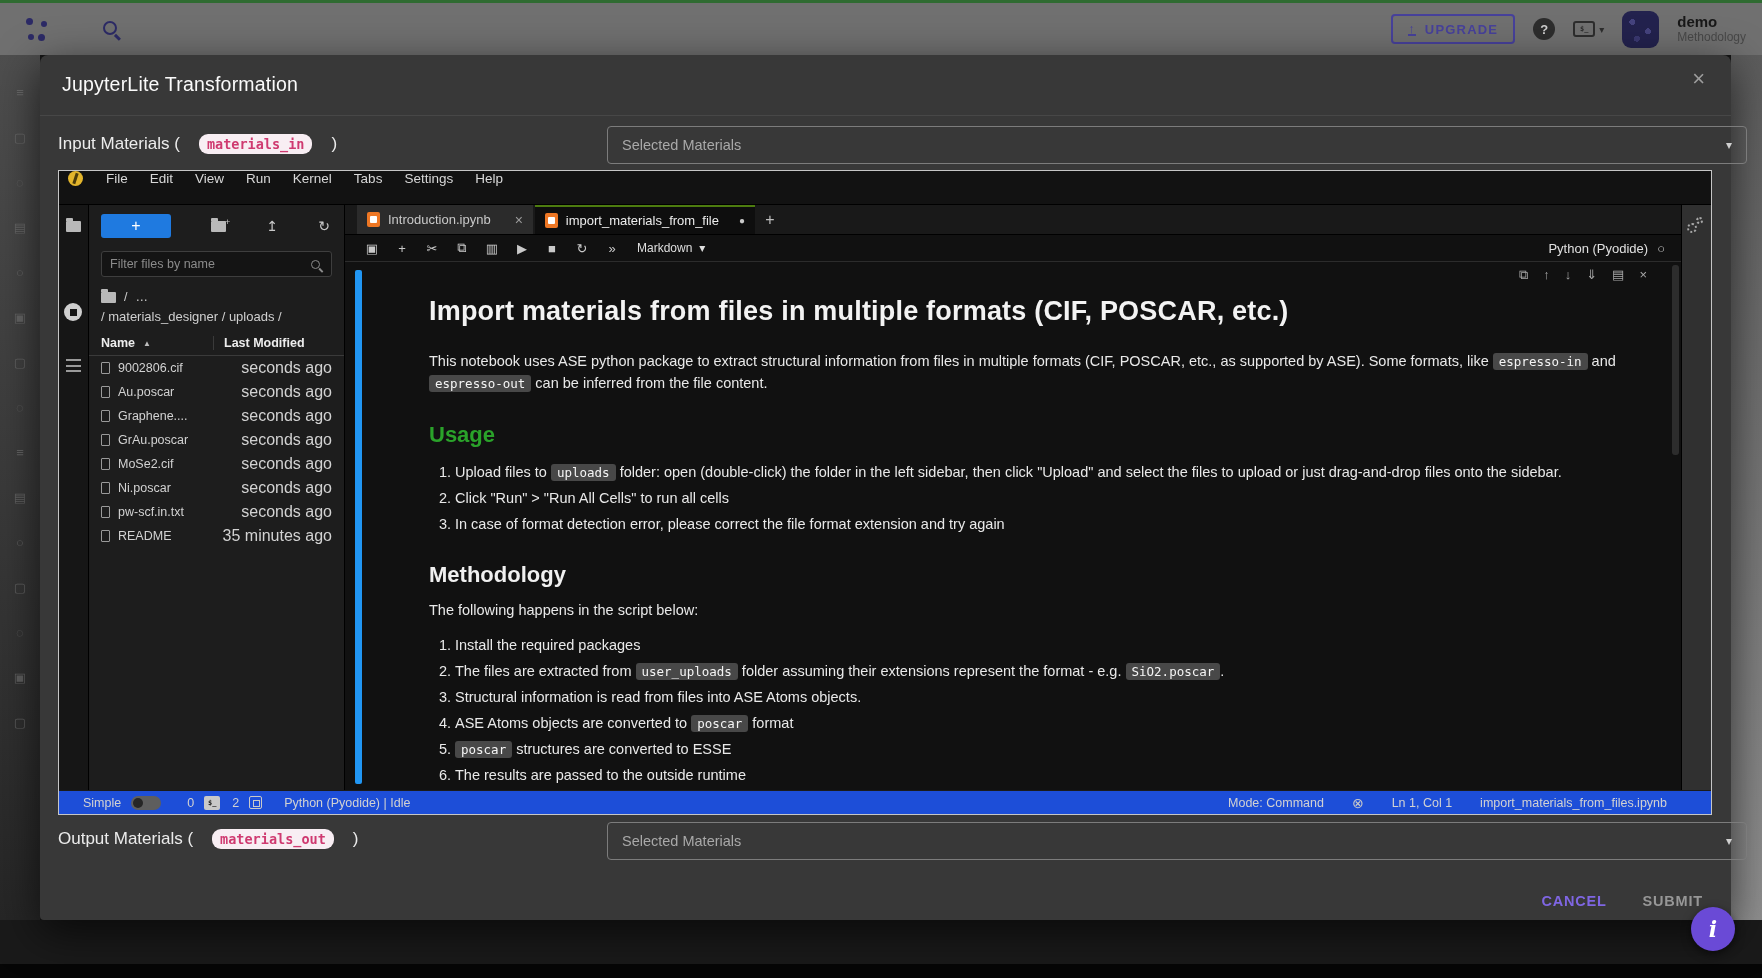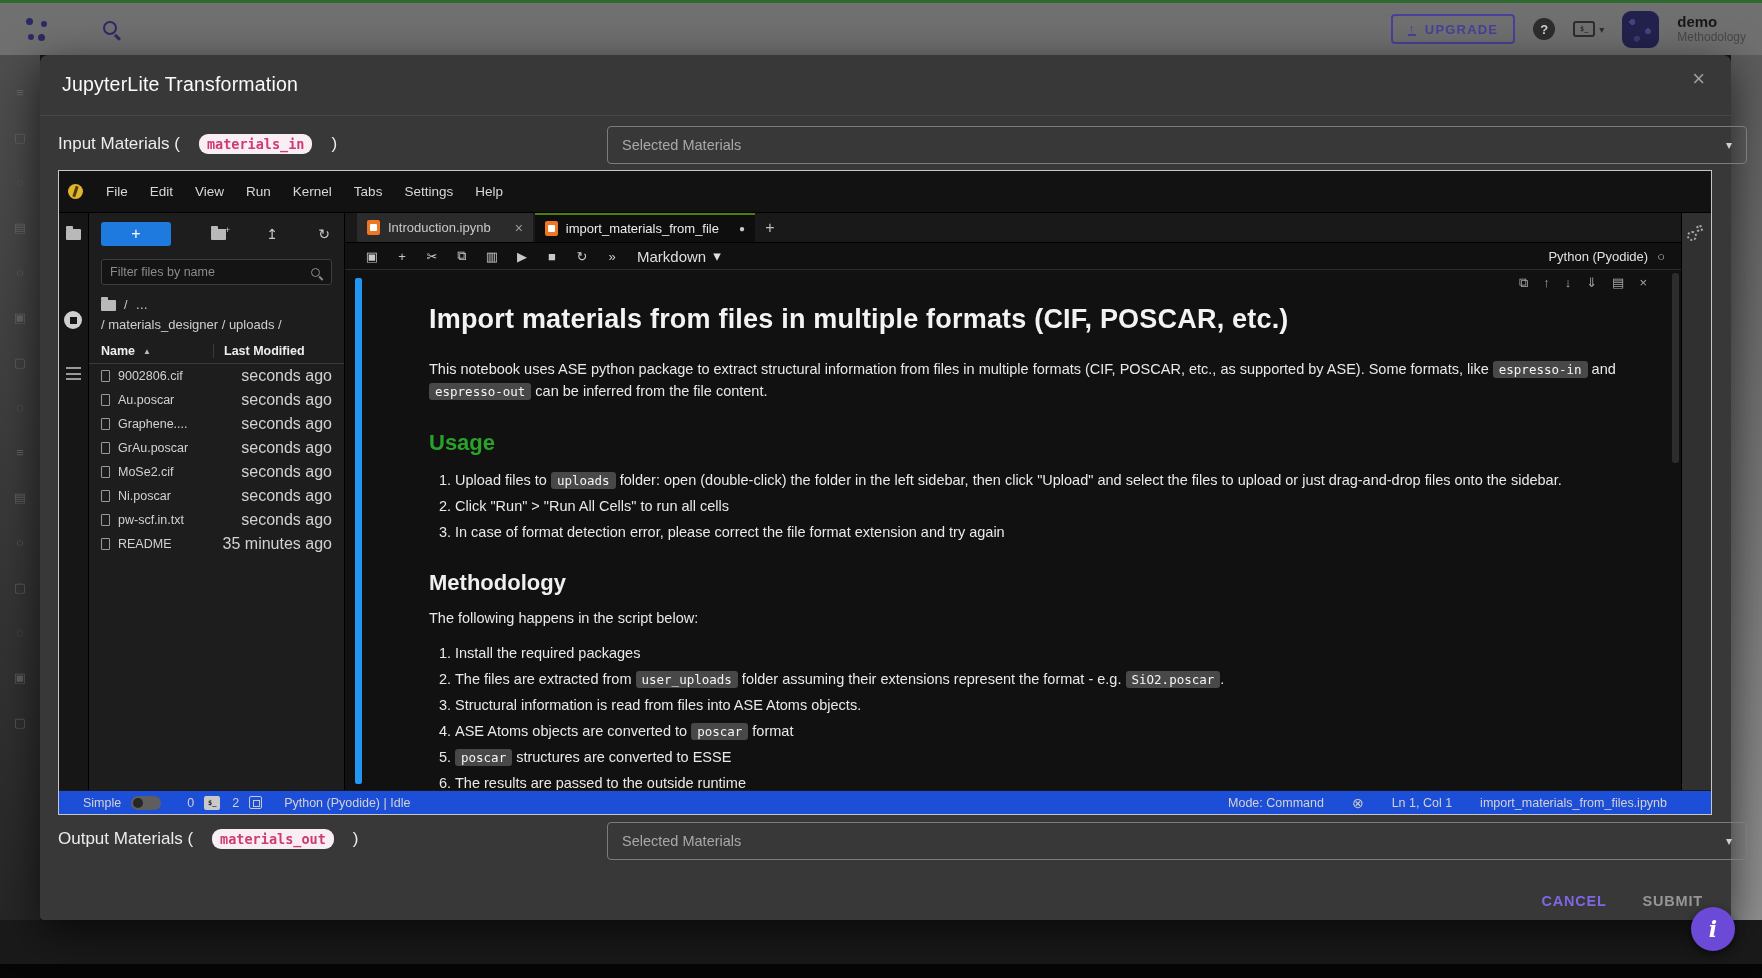--- a/index.html
+++ b/index.html
@@ -49,21 +49,21 @@
 .dd-input{top:71px}
 .dd-output{top:767px}
 .dd-caret{color:#cfcfcf;font-size:12px}
 .m-actions{position:absolute;right:28px;bottom:11px;display:flex;gap:36px;align-items:center}
 .btn-cancel{color:#7f66e3;font-size:14.5px;font-weight:600;letter-spacing:.8px;background:none;border:none;cursor:pointer}
 .btn-submit{color:#979797;font-size:14.5px;font-weight:600;letter-spacing:.8px;background:none;border:none}
 .info-btn{position:absolute;left:1691px;top:907px;width:44px;height:44px;border-radius:50%;background:#6a4ad6;color:#fff;display:flex;align-items:center;justify-content:center;font-family:"DejaVu Serif",serif;font-style:italic;font-weight:700;font-size:22px;box-shadow:0 3px 10px rgba(0,0,0,.55);z-index:30;cursor:pointer}
 
 
 .jframe{position:absolute;left:18px;top:115px;width:1654px;height:645px;background:#111;border:1px solid #c6c6c6;display:flex;flex-direction:column}
-.j-menubar{height:42px;background:#121212;display:flex;align-items:center;padding-left:9px;border-bottom:1px solid #000;flex:none}
+.j-menubar{height:34px;background:#121212;display:flex;align-items:flex-start;padding-left:9px;border-bottom:1px solid #000;flex:none}
 .jl-logo{width:15px;height:15px;border-radius:50%;background:#e3b52c;position:relative;margin-right:12px}
 .jl-logo::after{content:"";position:absolute;left:6px;top:2px;width:3px;height:11px;background:#4d3c0a;transform:rotate(18deg)}
 .menu-item{padding:0 11px;color:#d8d8d8;font-size:13.5px;cursor:pointer}
 .j-body{flex:1;display:flex;min-height:0}
 .j-strip{width:30px;background:#161616;border-right:1px solid #000;position:relative;flex:none}
 .folder{width:15px;height:11px;background:#b9b9b9;border-radius:1px;position:relative}
 .folder::before{content:"";position:absolute;top:-3px;left:0;width:7px;height:3px;background:#b9b9b9;border-radius:1px 1px 0 0}
 .strip-folder{position:absolute;left:7px;top:16px}
 .stop-circle{position:absolute;left:5px;top:98px;width:18px;height:18px;border-radius:50%;background:#cfcfcf}
 .stop-circle::after{content:"";position:absolute;left:5.5px;top:5.5px;width:7px;height:7px;background:#161616}
@@ -102,21 +102,21 @@
 .tab{display:flex;align-items:center;padding:0 10px;gap:8px;font-size:13px;cursor:pointer}
 .tab-inactive{background:#2b2b2b;color:#c9c9c9;margin-right:2px}
 .tab-active{background:#0e0e0e;color:#ededed;border-top:2px solid #4d7c0f}
 .nbicon{width:13px;height:15px;background:#ee7724;border-radius:2px;position:relative;flex:none}
 .nbicon::after{content:"";position:absolute;left:3px;top:4px;width:7px;height:7px;background:#fff;border-radius:1px}
 .tab-close{color:#9d9d9d;font-size:14px;margin-left:16px}
 .dirty-dot{color:#c9c9c9;font-size:10px;margin-left:12px}
 .tab-plus{width:30px;display:flex;align-items:center;justify-content:center;color:#bdbdbd;font-size:16px;cursor:pointer}
 .j-toolbar{height:27px;border-bottom:1px solid #2c2c2c;display:flex;align-items:center;padding:0 16px 0 12px;flex:none}
 .ti{width:30px;text-align:center;color:#c9c9c9;font-size:13px;cursor:pointer}
-.celltype{margin-left:10px;color:#dfdfdf;font-size:15px;display:flex;align-items:center;gap:7px;cursor:pointer}
+.celltype{margin-left:10px;color:#dfdfdf;font-size:12px;display:flex;align-items:center;gap:7px;cursor:pointer}
 .kernel-right{margin-left:auto;display:flex;align-items:center;gap:9px;color:#e0e0e0;font-size:13px}
 .kernel-circle{font-size:13px;color:#d0d0d0}
 .j-content{flex:1;position:relative;overflow:hidden}
 .cellbar{position:absolute;left:10px;top:8px;bottom:6px;width:7px;background:#2196f3;border-radius:2px}
 .cell-tools{position:absolute;right:34px;top:5px;display:flex;gap:15px;color:#a9a9a9;font-size:13px;z-index:5}
 .cell-tools span{cursor:pointer}
 .vscroll{position:absolute;right:2px;top:3px;width:7px;height:190px;background:#3d3d3d;border-radius:3px;opacity:.65}
 .md{margin:0 46px 0 84px;padding-top:20px;color:#e9e9e9}
 .md h1{font-size:27px;font-weight:700;color:#f3f3f3;margin:14px 0 24px;letter-spacing:.2px}
 .md p{font-size:14.5px;line-height:1.5;margin-bottom:10px}

